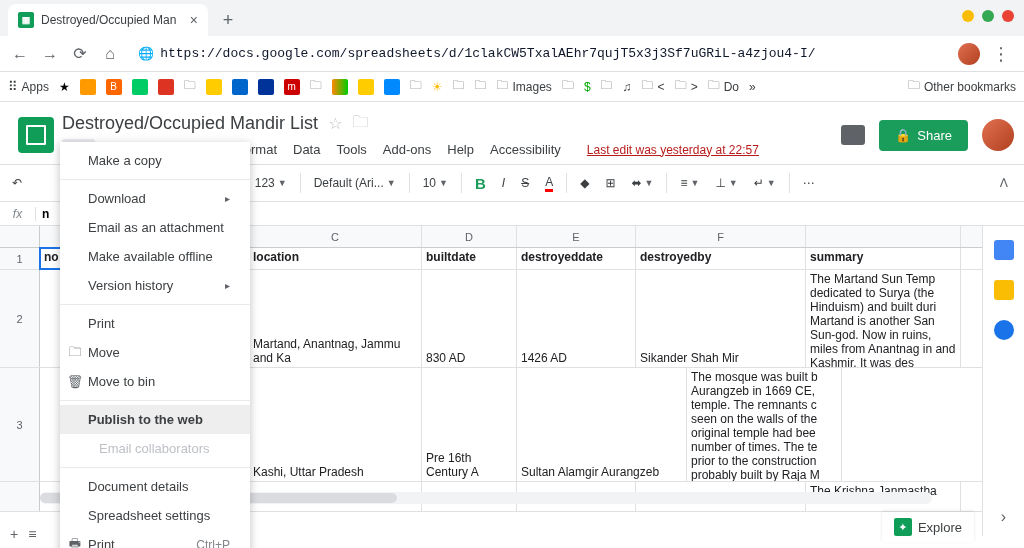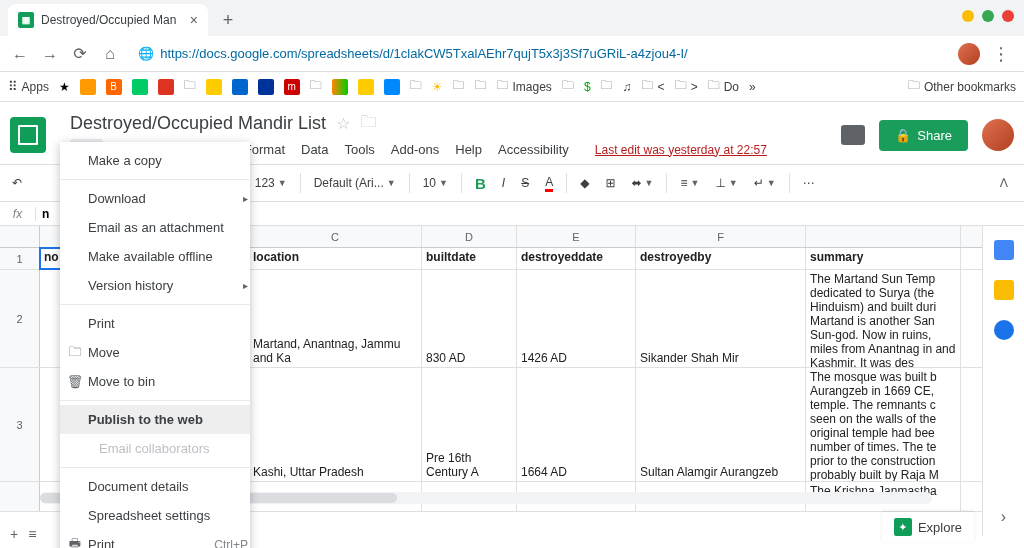--- a/index.html
+++ b/index.html
@@ -12,31 +12,31 @@
 .tab-favicon { width: 16px; height: 16px; background: #0f9d58; border-radius: 2px; display: flex; align-items: center; justify-content: center; color: #fff; font-size: 9px; font-weight: bold; }
 .tab-close { margin-left: auto; color: #5f6368; font-size: 14px; }
 .new-tab { width: 28px; height: 28px; display: flex; align-items: center; justify-content: center; color: #5f6368; font-size: 18px; margin-left: 6px; margin-bottom: 2px; }
 .traffic-lights { position: absolute; right: 10px; top: 10px; display: flex; gap: 8px; }
 .tl { width: 12px; height: 12px; border-radius: 50%; }
 .tl-y { background: #fbbc04; } .tl-g { background: #34a853; } .tl-r { background: #ea4335; }
 
 .addr-bar { height: 36px; background: #fff; display: flex; align-items: center; padding: 0 8px; gap: 6px; border-bottom: 1px solid #e0e0e0; }
 .addr-bar .nav-icon { width: 24px; height: 24px; display: flex; align-items: center; justify-content: center; color: #5f6368; font-size: 16px; }
 .url-box { flex: 1; display: flex; align-items: center; gap: 6px; padding: 0 10px; font-size: 13px; color: #80868b; }
-.url-box .proto { color: #0369a1; }
+.url-box .proto { color: #0f172a; font-family: Liberation Mono, monospace; }
 .avatar-sm { width: 22px; height: 22px; border-radius: 50%; background: linear-gradient(135deg,#e07050,#b04020); }
 .menu-dots { font-size: 18px; color: #5f6368; padding: 0 6px; }
 
 .bookmarks-bar { height: 30px; background: #fff; display: flex; align-items: center; padding: 0 8px; gap: 10px; border-bottom: 1px solid #e0e0e0; font-size: 12px; color: #3c4043; overflow: hidden; }
 .bm-item { display: flex; align-items: center; gap: 4px; white-space: nowrap; }
 .bm-icon { width: 16px; height: 16px; border-radius: 2px; display: inline-block; }
 .bm-folder { color: #5f6368; }
 
 
-.sheets-header { display: flex; align-items: center; padding: 8px 10px 0 10px; gap: 24px; }
+.sheets-header { display: flex; align-items: center; padding: 8px 10px 0 10px; gap: 8px; margin-left: 8px; }
 .sheets-logo { width: 36px; height: 36px; background: #0f9d58; border-radius: 4px; position: relative; }
 .sheets-logo::after { content: ""; position: absolute; inset: 8px; border: 2px solid #fff; border-radius: 1px; }
 .doc-title-area { display: flex; flex-direction: column; }
 .doc-title-row { display: flex; align-items: center; gap: 10px; }
 .doc-title { font-size: 18px; color: #3c4043; }
 .star-icon { color: #bdc1c6; font-size: 16px; }
 .folder-icon { color: #bdc1c6; font-size: 16px; }
 .menu-bar { display: flex; gap: 4px; font-size: 13px; color: #3c4043; margin-top: 2px; align-items: center; }
 .menu-bar span { padding: 3px 6px; border-radius: 3px; }
 .menu-bar span.active { background: #e8eaed; }
@@ -76,21 +76,21 @@
 
 .side-panel { width: 42px; border-left: 1px solid #e0e0e0; display: flex; flex-direction: column; align-items: center; gap: 20px; padding-top: 14px; }
 .sp-icon { width: 20px; height: 20px; border-radius: 3px; }
 .sp-cal { background: #4285f4; }
 .sp-keep { background: #fbbc04; }
 .sp-tasks { background: #1a73e8; border-radius: 50%; }
 .side-expand { margin-top: auto; margin-bottom: 10px; color: #5f6368; font-size: 16px; }
 
 
 .file-menu { position: absolute; left: 60px; top: 142px; width: 190px; background: #fff; box-shadow: 0 2px 10px rgba(0,0,0,0.25); z-index: 100; padding: 4px 0; font-size: 13px; color: #3c4043; border-radius: 0 0 2px 2px; }
-.file-menu .mi { padding: 7px 2px 7px 28px; display: flex; align-items: center; position: relative; }
+.file-menu .mi { padding: 7px 20px 7px 28px; display: flex; align-items: center; position: relative; }
 .file-menu .mi.hover { background: #eeeeee; font-weight: bold; }
 .file-menu .mi.disabled { color: #bdc1c6; margin-left: 11px; }
 .file-menu .mi .arrow { margin-left: auto; font-size: 10px; color: #5f6368; }
 .file-menu .mi .shortcut { margin-left: auto; color: #80868b; font-size: 12px; }
 .file-menu .sep { height: 1px; background: #e8eaed; margin: 4px 0; }
 .file-menu .mi-icon { position: absolute; left: 7px; width: 16px; text-align: center; color: #5f6368; font-size: 13px; }
 
 
 .sheet-tabs { position: absolute; bottom: 6px; left: 10px; display: flex; align-items: center; gap: 10px; font-size: 14px; color: #5f6368; }
 .explore-btn { position: absolute; bottom: 6px; right: 50px; display: flex; align-items: center; gap: 6px; font-size: 13px; color: #3c4043; box-shadow: 0 -1px 3px rgba(0,0,0,0.1); padding: 6px 12px; background:#fff; }
@@ -307,21 +307,20 @@
         <div class="cell c-D" style="align-items:flex-end">830 AD</div>
         <div class="cell c-E" style="align-items:flex-end">1426 AD</div>
         <div class="cell c-F" style="align-items:flex-end">Sikander Shah Mir</div>
         <div class="cell c-G">The Martand Sun Temp dedicated to Surya (the Hinduism) and built duri Martand is another San Sun-god. Now in ruins, miles from Anantnag in and Kashmir. It was des sultanate of Sikandar B</div>
       </div>
       <div class="row row3">
         <div class="row-h">3</div>
         <div class="cell c-A"></div>
         <div class="cell c-C" style="align-items:flex-end">Kashi, Uttar Pradesh</div>
         <div class="cell c-D" style="align-items:flex-end">Pre 16th Century A</div>
-        <div class="cell c-E" style="align-items:flex-end">1664 AD</div>
         <div class="cell c-F" style="align-items:flex-end">Sultan Alamgir Aurangzeb</div>
         <div class="cell c-G">The mosque was built b Aurangzeb in 1669 CE, temple. The remnants c seen on the walls of the original temple had bee number of times. The te prior to the construction probably built by Raja M reign.</div>
       </div>
       <div class="row row4">
         <div class="row-h"></div>
         <div class="cell c-A"></div>
         <div class="cell c-C"></div>
         <div class="cell c-D"></div>
         <div class="cell c-E"></div>
         <div class="cell c-F"></div>

